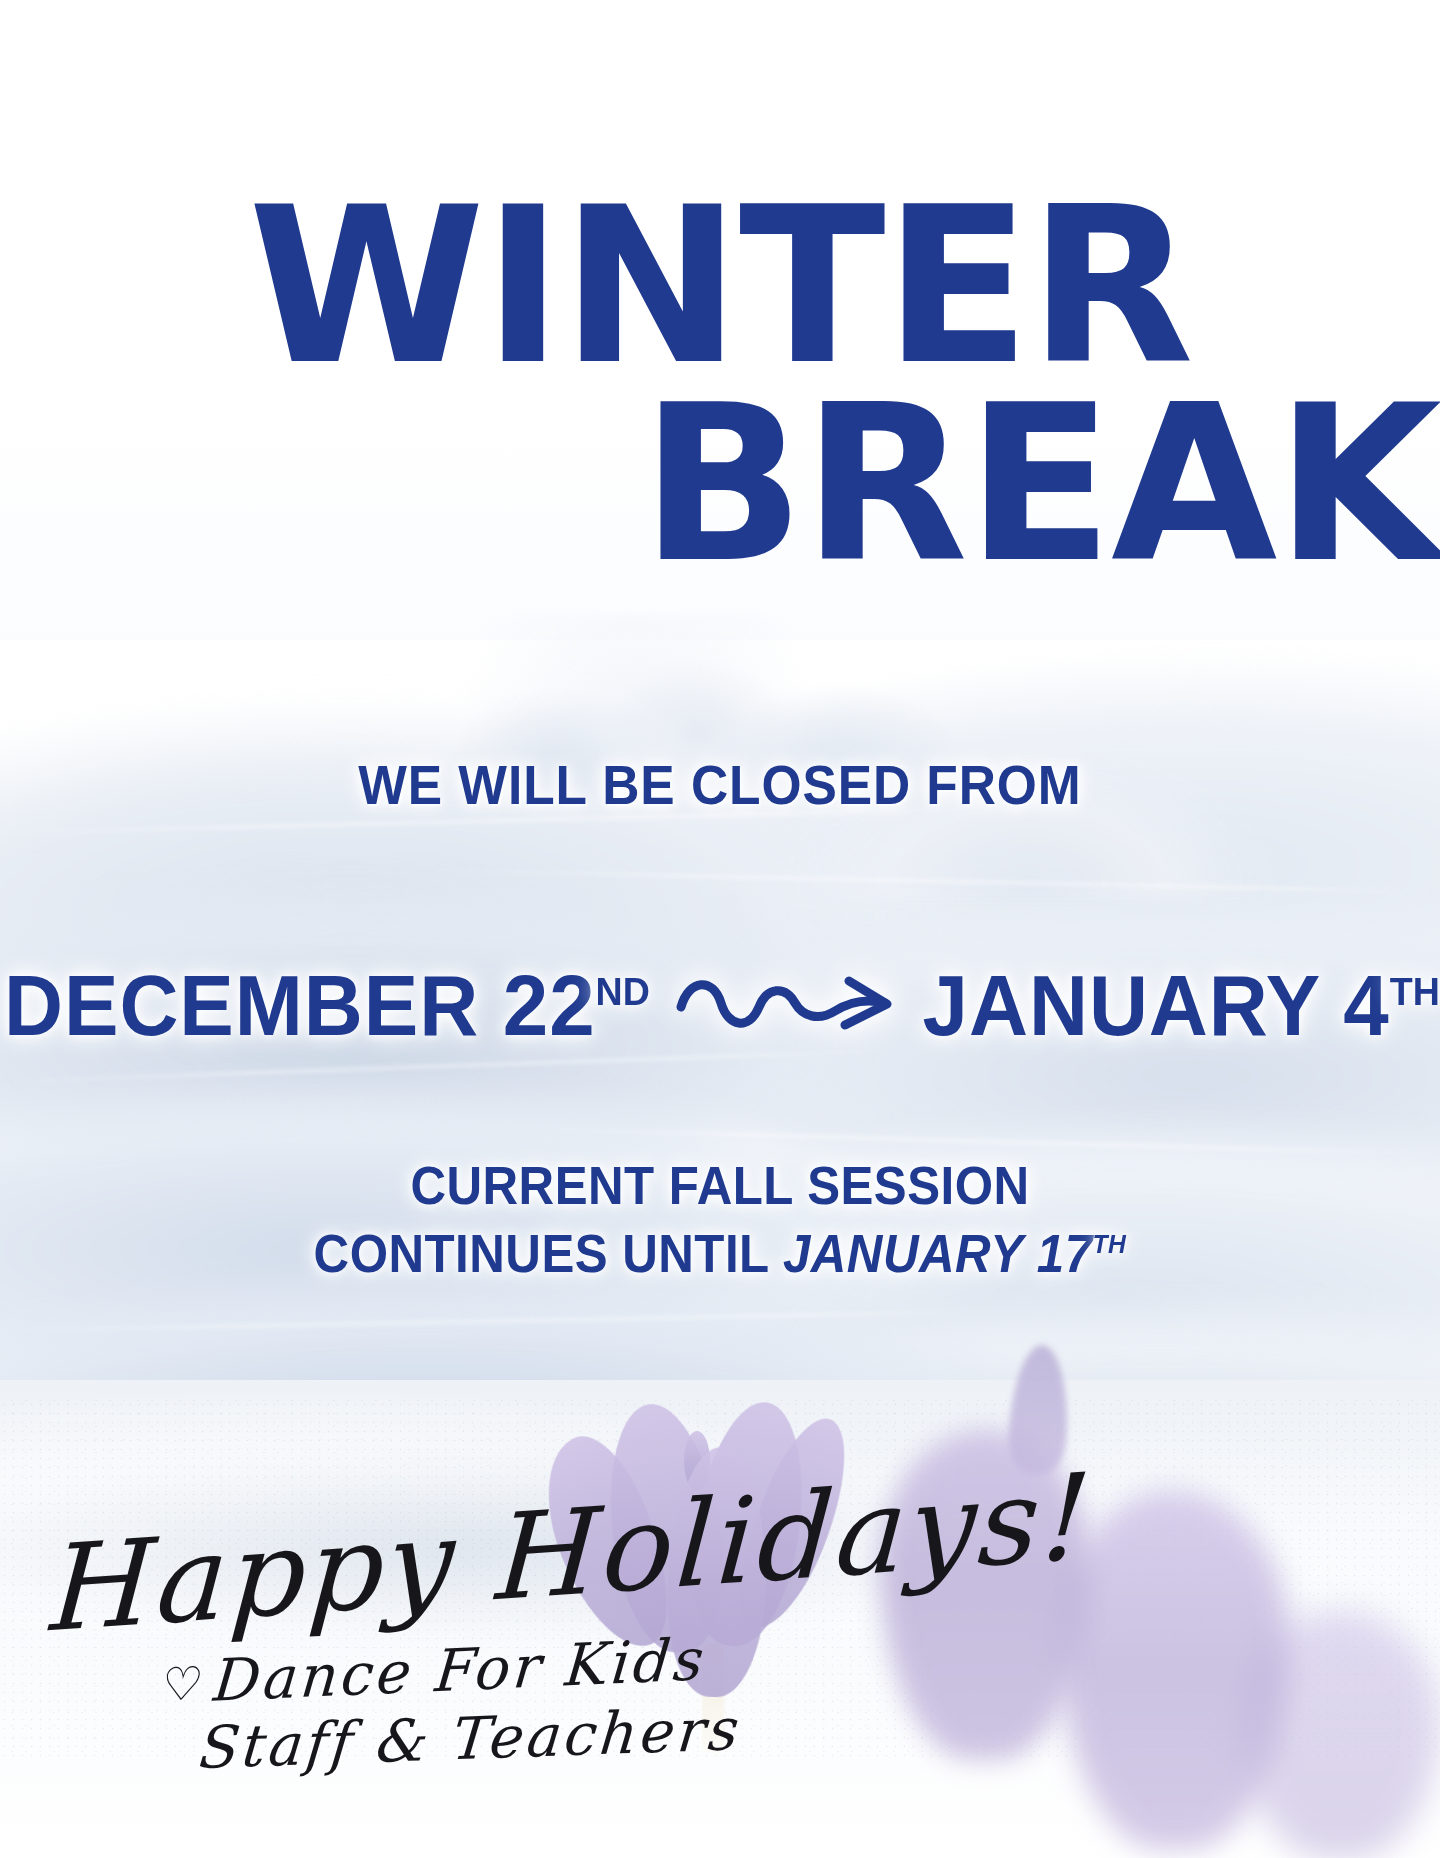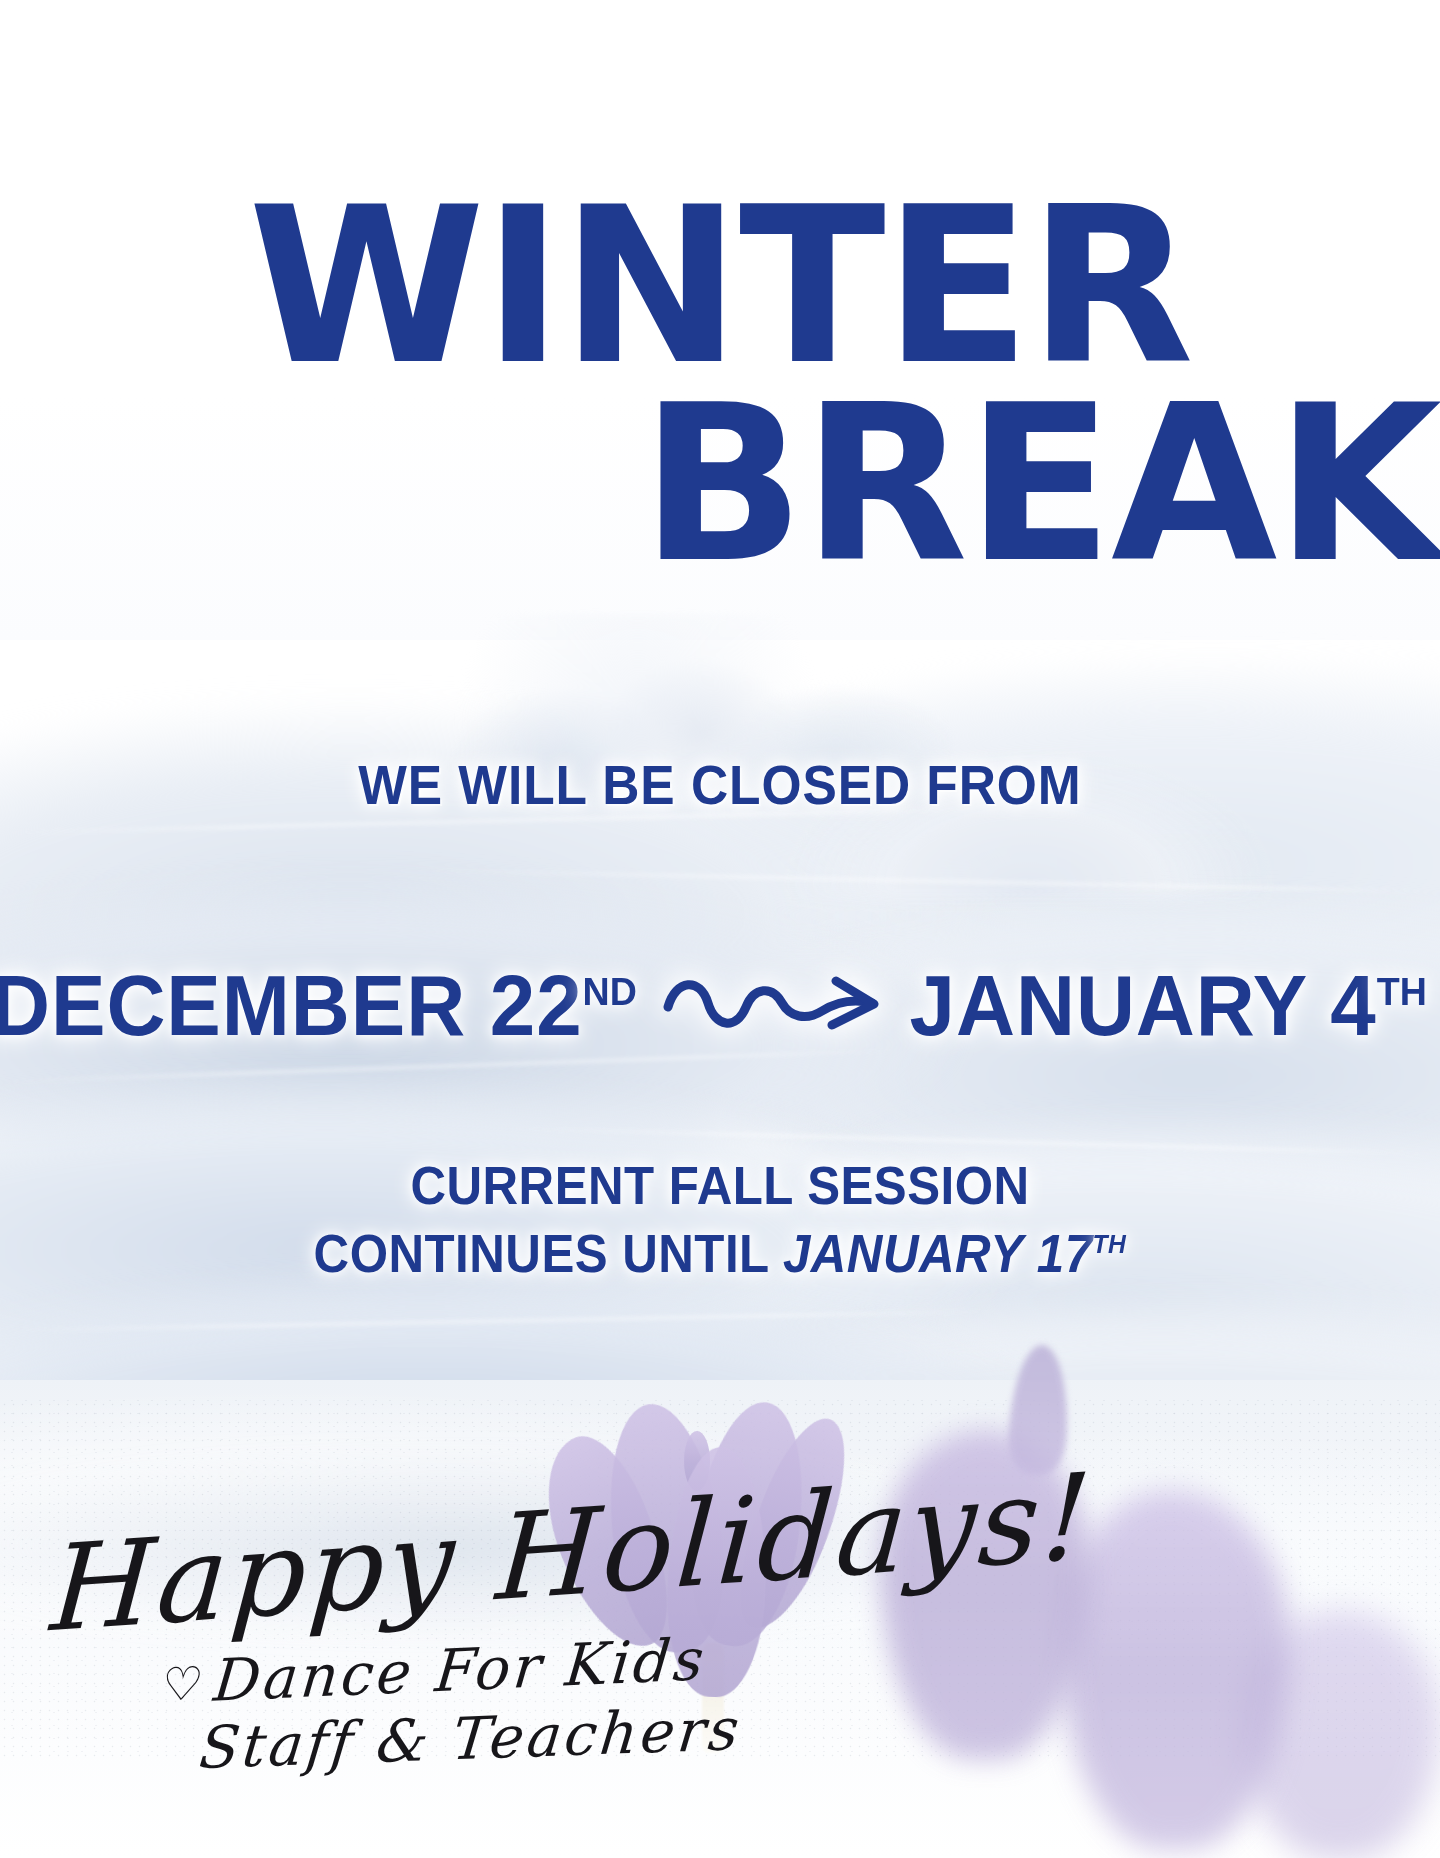--- a/index.html
+++ b/index.html
@@ -163,21 +163,21 @@
     font-size:56px;
     letter-spacing:1px;
     transform:scaleX(.92);
     text-shadow:
       0 0 10px #ffffff, 0 0 18px #ffffff, 0 0 26px rgba(255,255,255,.9),
       2px 2px 0 rgba(255,255,255,.55);
   }
 
   .daterow{
     position:absolute;left:0;right:0;top:955px;
-    display:flex;align-items:center;justify-content:flex-end;
+    display:flex;align-items:center;justify-content:center;
     gap:6px;
     color:#1f3a8f;
   }
   .date-text{
     font-family:"Liberation Sans Narrow","Liberation Sans", sans-serif;
     font-weight:700;
     font-size:86px;
     letter-spacing:1px;
     transform:scaleX(.95);
     white-space:nowrap;

